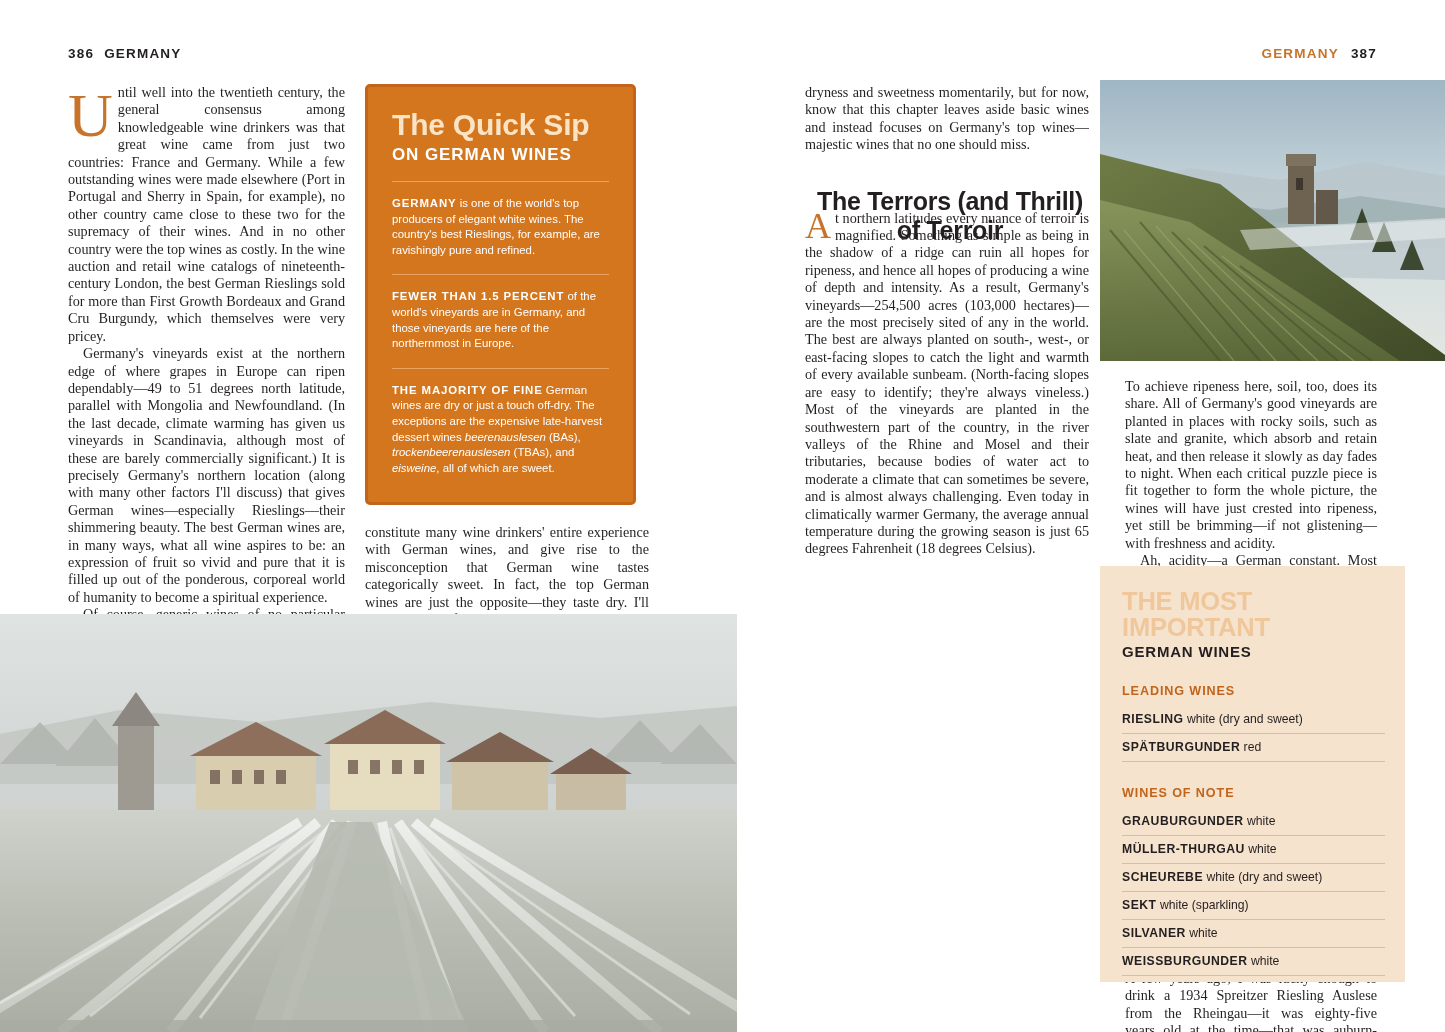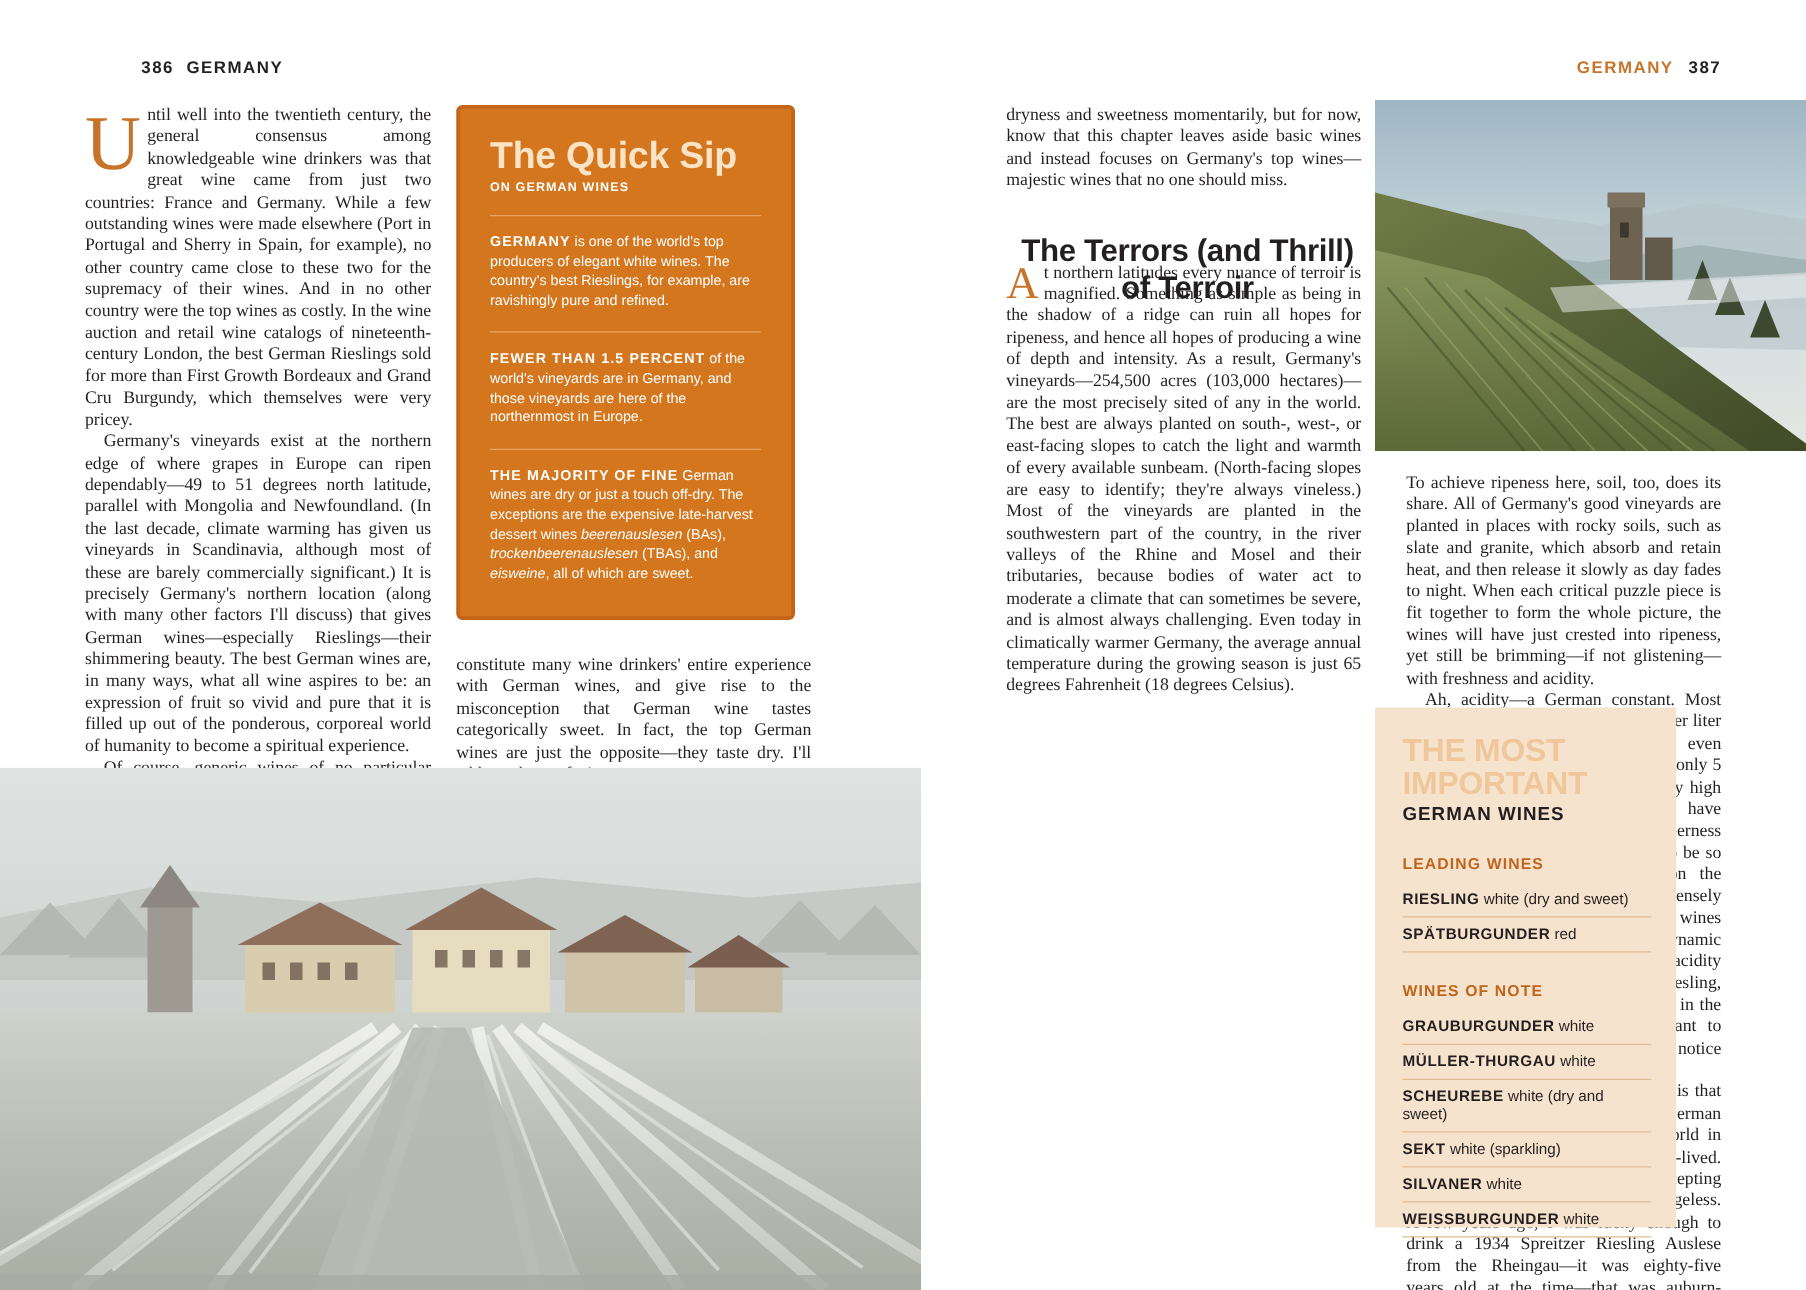--- a/index.html
+++ b/index.html
@@ -14,21 +14,21 @@
   }
   .spread { position: absolute; inset: 0; display: flex; }
   .page { position: relative; height: 1032px; background: #fff; }
   .page-left { width: 737px; }
   .page-right { width: 708px; }
 
   
   .runhead {
     position: absolute; top: 46px;
     font-family: "Liberation Sans", sans-serif;
-    font-size: 13.5px; letter-spacing: 1.2px; font-weight: 700; margin-left: 45px;
+    font-size: 13.5px; letter-spacing: 1.2px; font-weight: 700;
   }
   .runhead .folio { color: #231f20; }
   .runhead .label { color: #231f20; }
   .runhead-left { left: 68px; }
   .runhead-left .folio { margin-right: 10px; }
   .runhead-right { right: 68px; }
   .runhead-right .label { color: #c7742a; margin-right: 12px; }
 
   
   .col { position: absolute; font-size: 14.2px; line-height: 17.4px; text-align: justify; }
@@ -72,21 +72,21 @@
     font-weight: 700;
     font-size: 30px;
     line-height: 32px;
     letter-spacing: -0.2px;
     color: #fbe3c6;
   }
   .quicksip h3 {
     margin: 4px 0 0 0;
     font-family: "Liberation Sans", sans-serif;
     font-weight: 700;
-    font-size: 10px;
+    font-size: 17px;
     letter-spacing: 0.9px;
     color: #ffffff;
   }
   .qs-rule { height: 1px; background: #e9a463; margin: 16px 0 14px 0; }
   .quicksip p {
     margin: 0;
     font-family: "Liberation Sans", sans-serif;
     font-size: 11.4px;
     line-height: 15.6px;
     color: #ffffff;
@@ -128,21 +128,21 @@
   #terroir-head { left: 68px; top: 166px; width: 290px; text-align: center; }
 
   
   .photo-right {
     position: absolute; left: 363px; top: 80px; width: 345px; height: 281px;
     overflow: hidden;
   }
 
   
   .mostimp {
-    position: absolute; left: 363px; top: 566px; width: 241px; height: 416px;
+    position: absolute; left: 363px; top: 566px; width: 305px; height: 416px;
     background: #f6e3cd;
     padding: 22px 20px 0 22px;
   }
   .mostimp h2 {
     margin: 0;
     font-family: "Liberation Sans", sans-serif;
     font-weight: 700;
     font-size: 25.5px;
     line-height: 26px;
     color: #efc79b;

